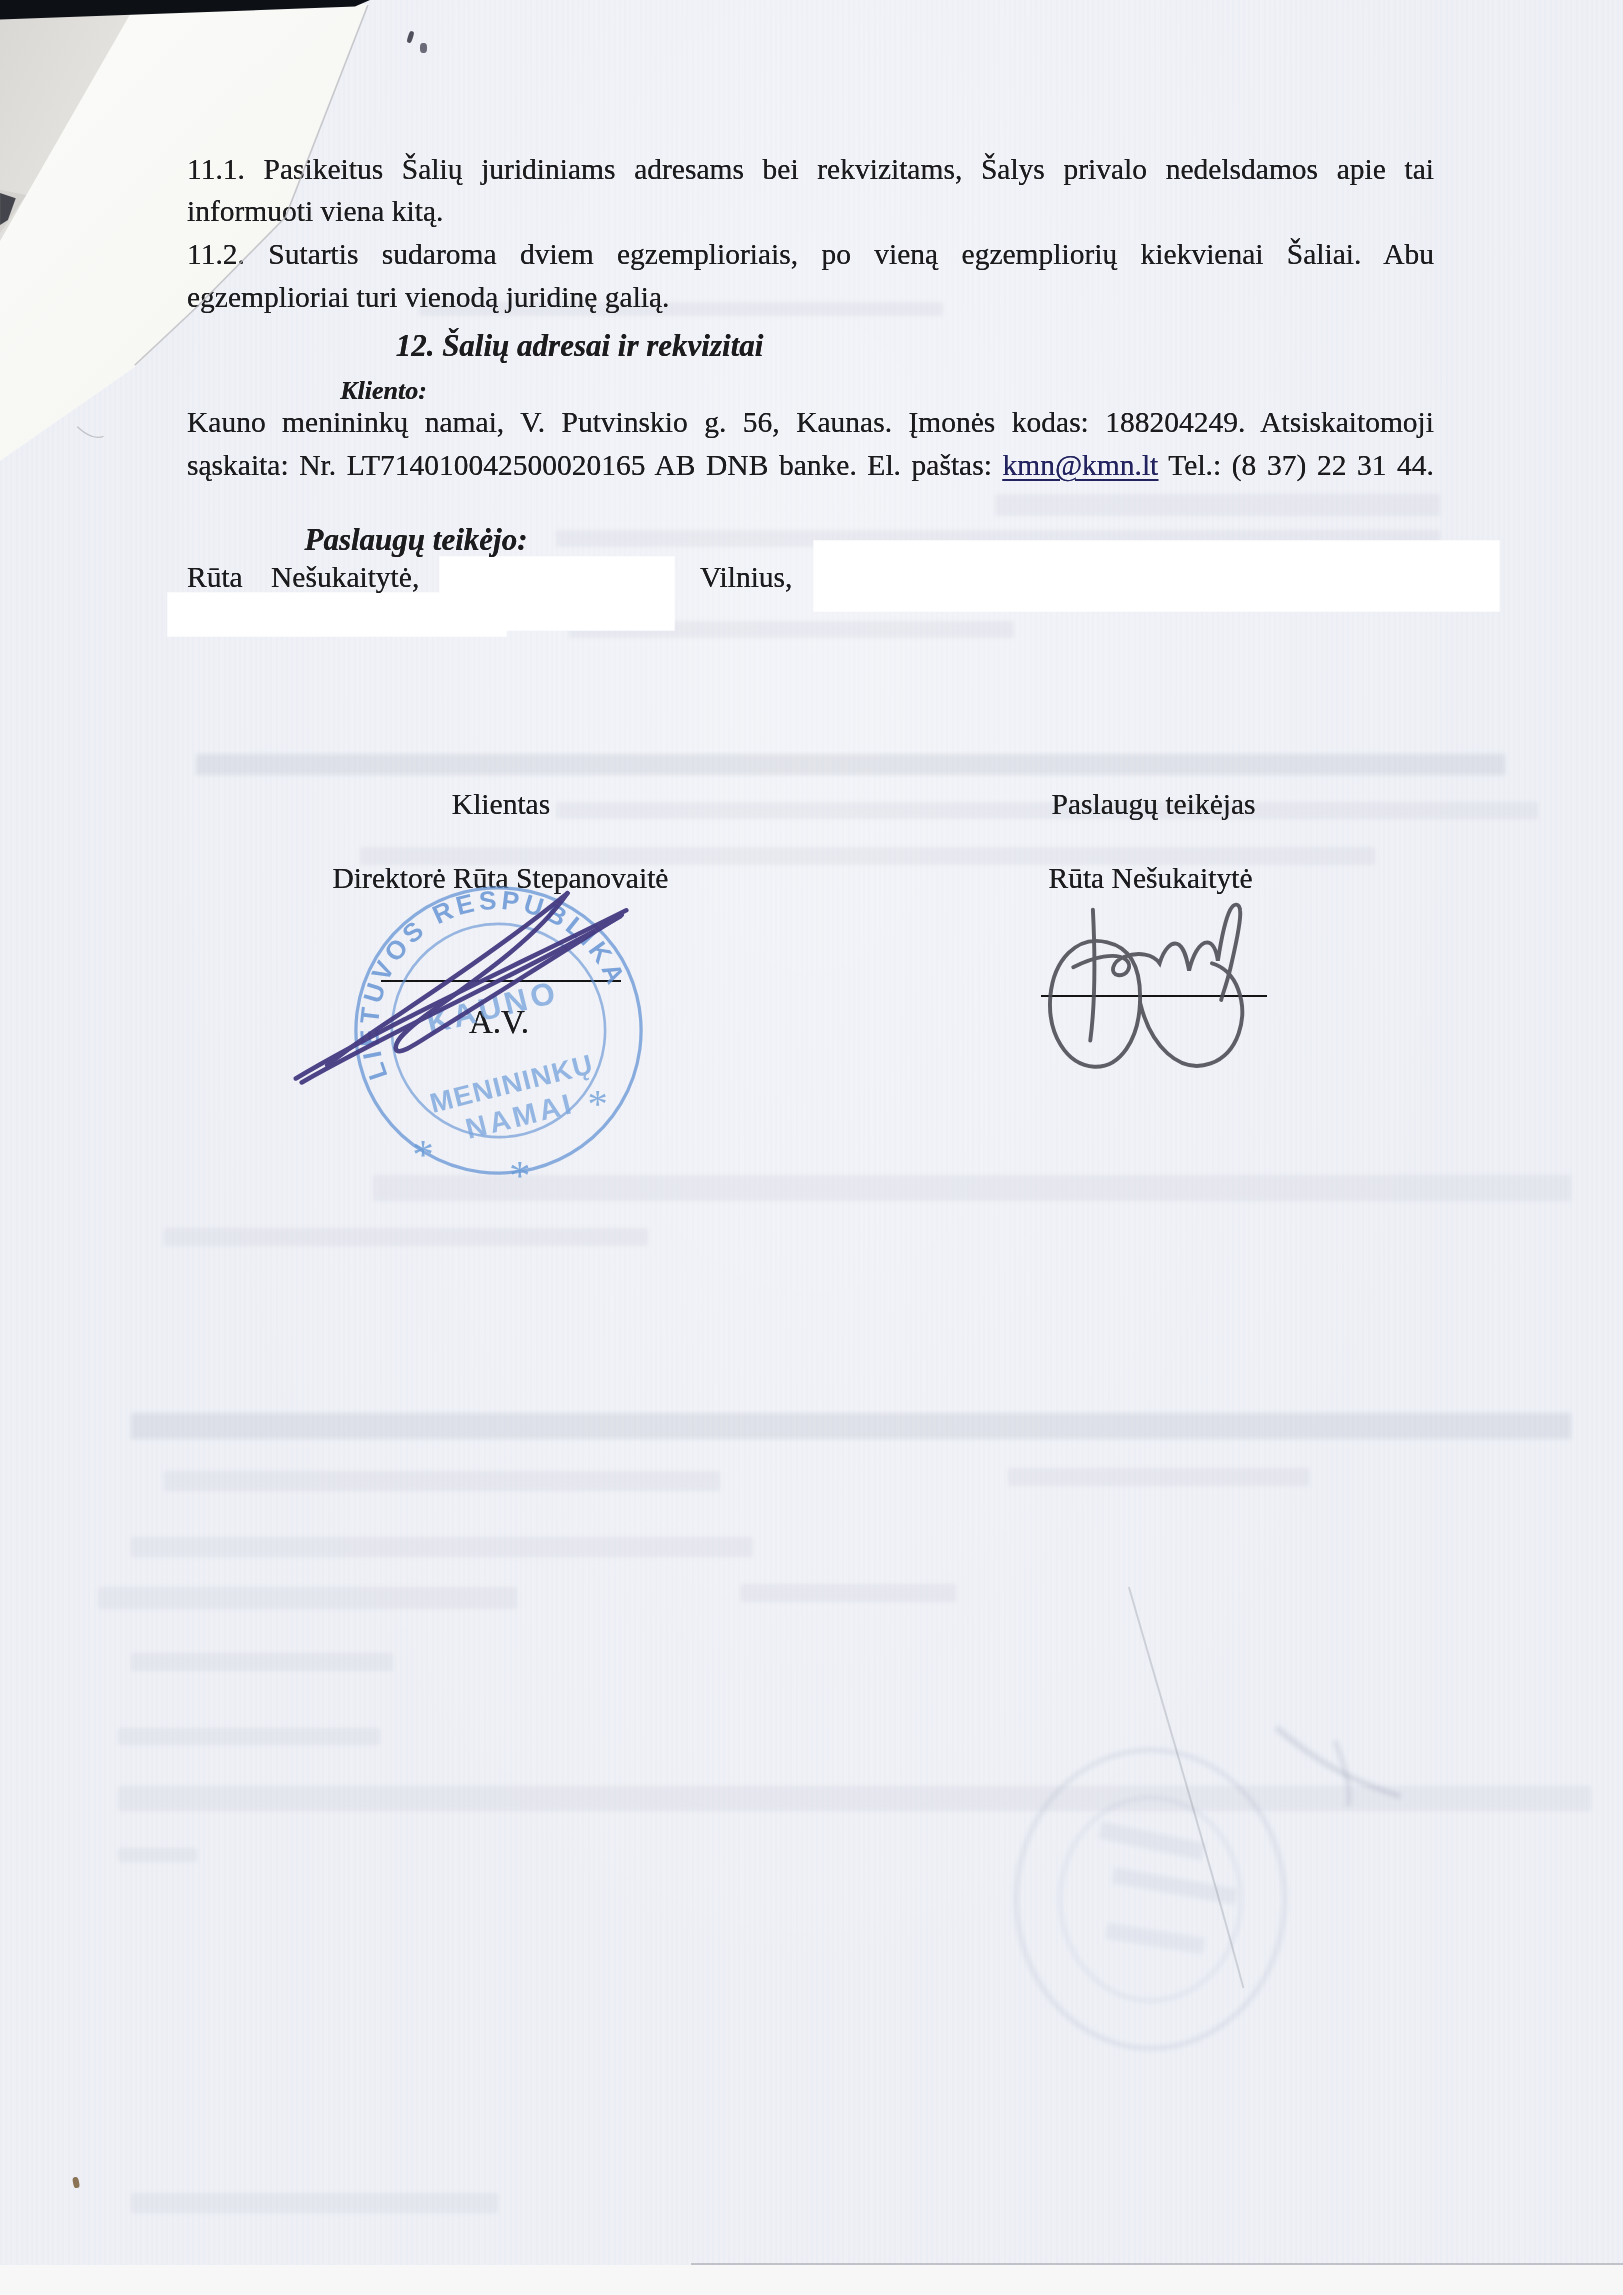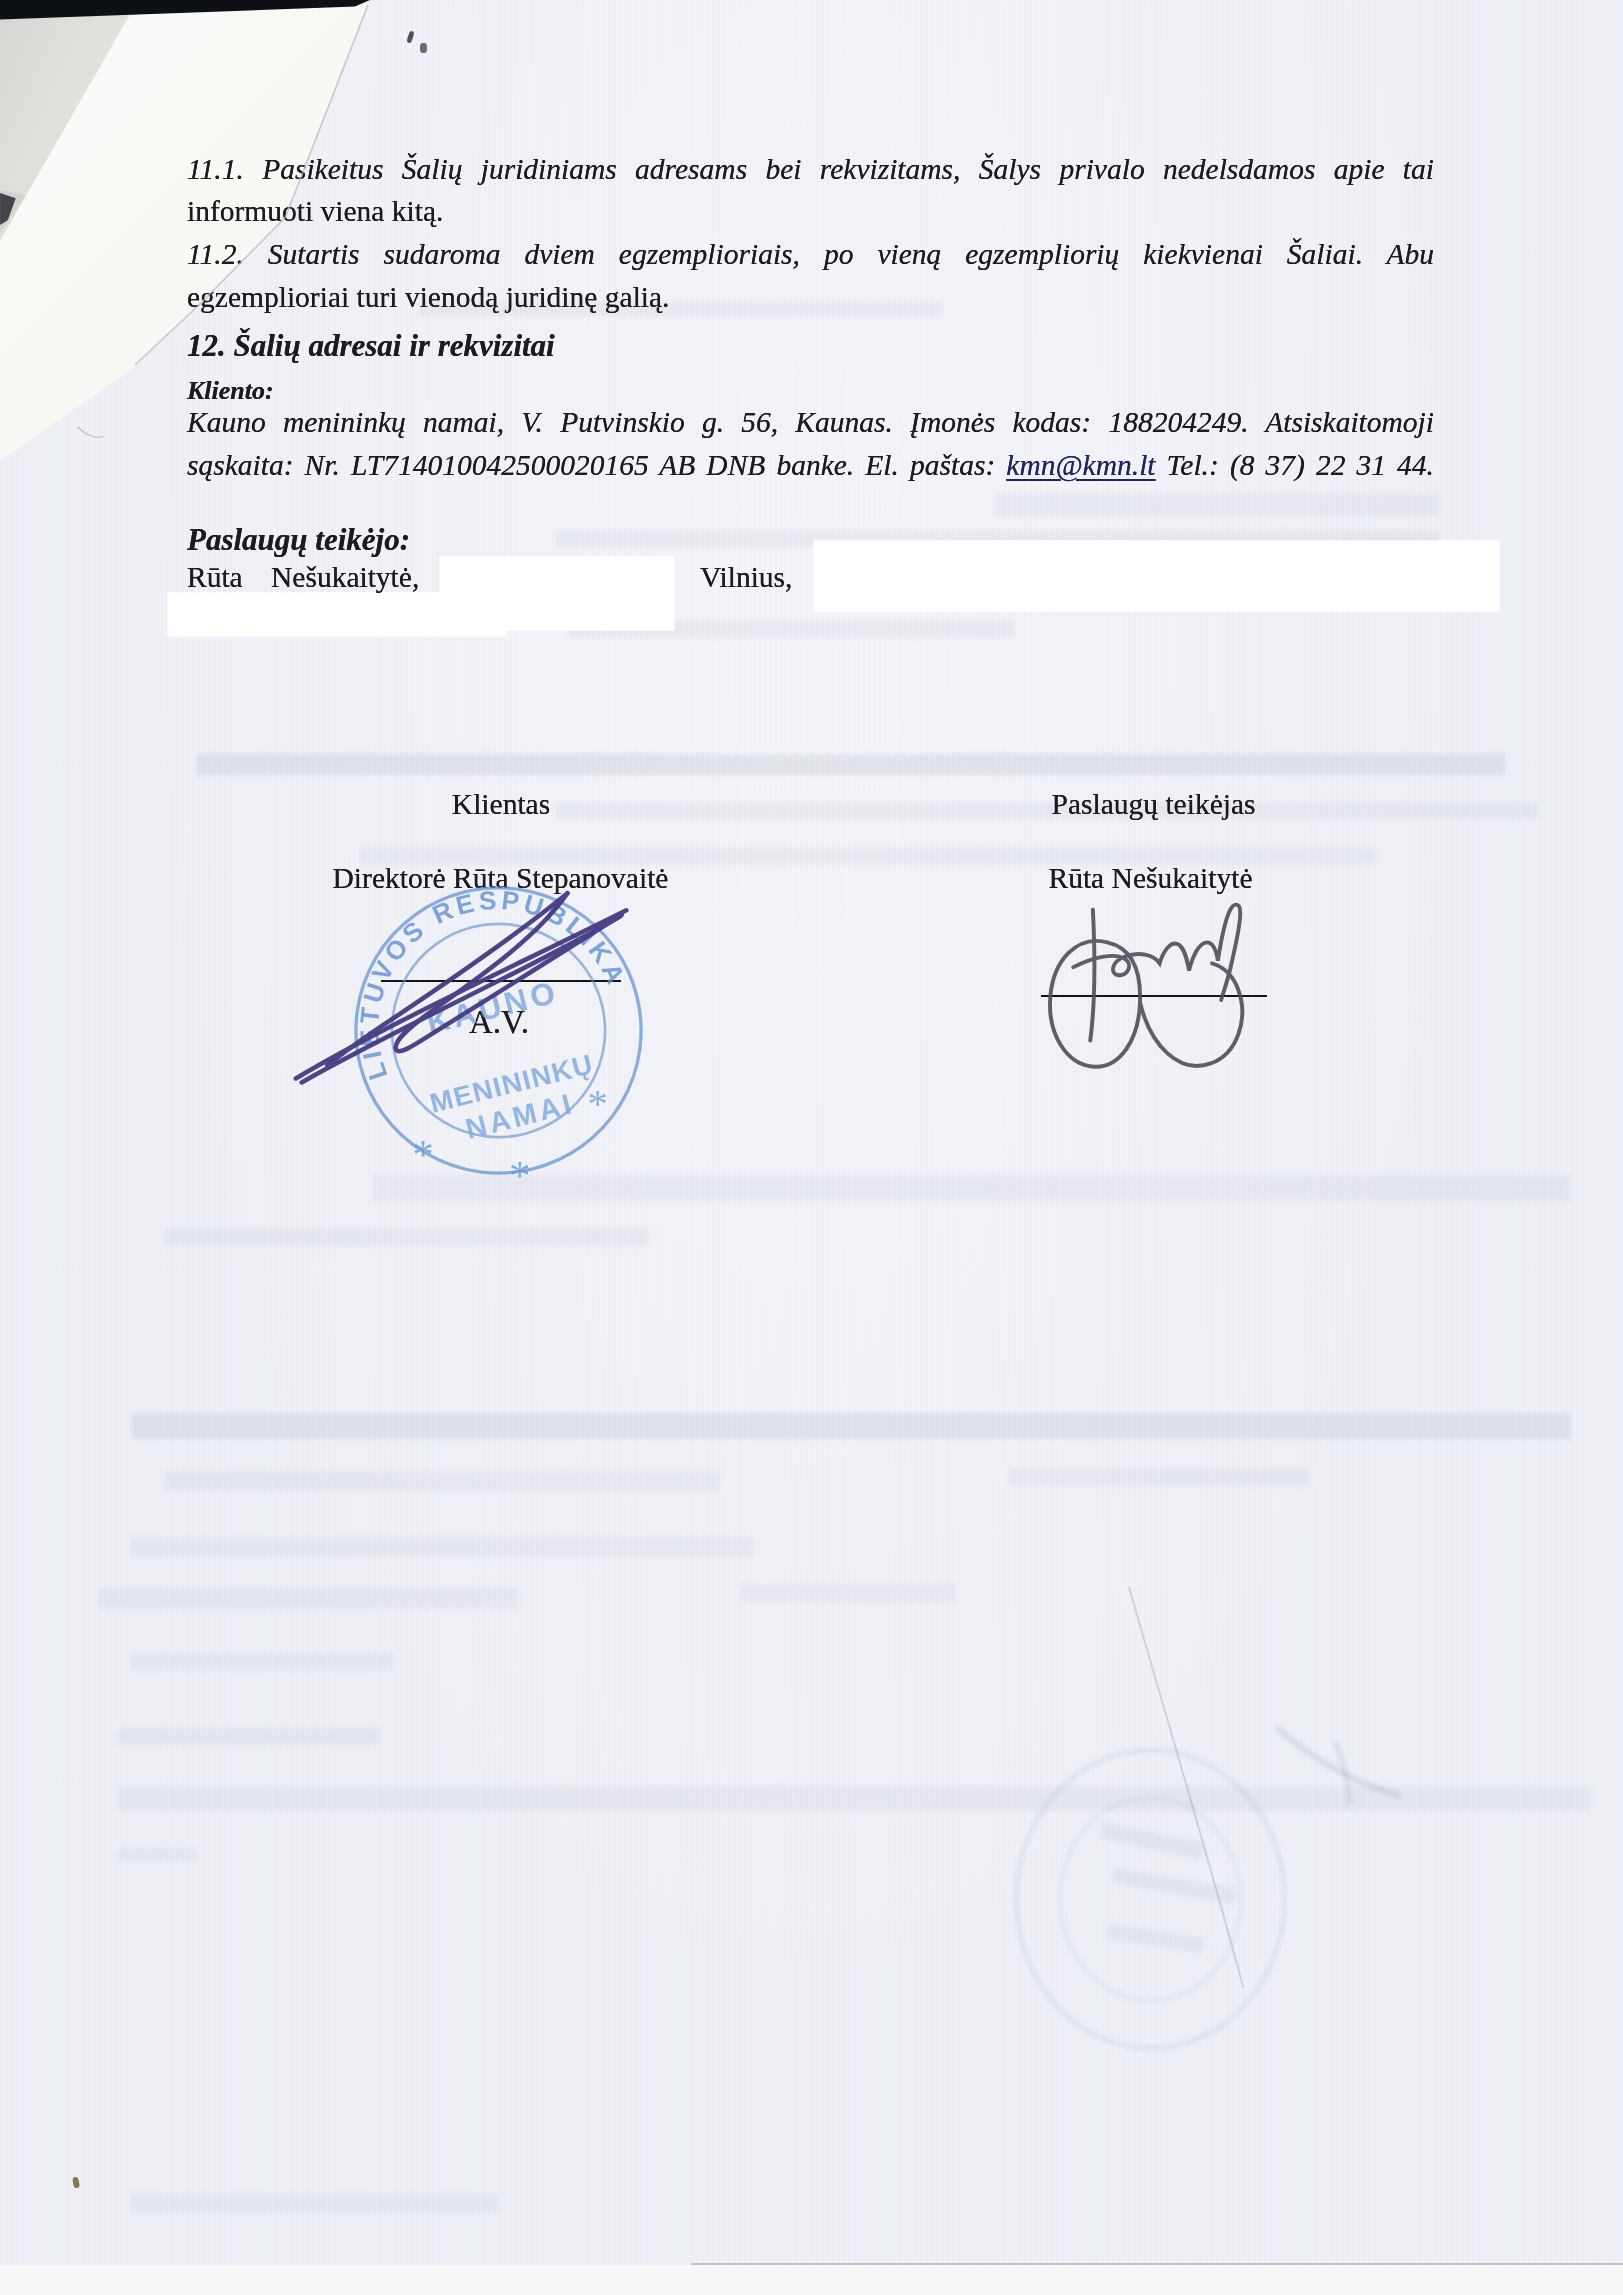--- a/index.html
+++ b/index.html
@@ -27,22 +27,22 @@
   .bottom-strip{position:absolute;left:0;top:2265px;width:1623px;height:30px;z-index:4;background:#f6f7f6;}
   .bottom-hairline{position:absolute;left:691px;top:2263px;width:933px;height:2px;z-index:4;background:rgba(125,125,138,.40);}
   
   .ghost{position:absolute;z-index:2;background:rgba(100,106,135,.065);filter:blur(2px);border-radius:2.6px;}
   .ghost.dark{background:rgba(92,98,128,.11);}
   
   .redact{position:absolute;z-index:3;background:#ffffff;box-shadow:0 0 0 0.7px #ffffff;}
   
   .t{position:absolute;z-index:4;font-size:29.5px;line-height:38px;white-space:pre-wrap;
      text-shadow:0 0 0.4px currentColor;}
-  .just{text-align:justify;text-align-last:justify;font-style:italic;}
-  .bi{font-weight:bold;font-style:italic;}
+  .just{text-align:justify;text-align-last:justify;}
+  .bi{font-weight:bold;font-style:italic;text-align:center;}
   .b{font-weight:bold;}
   .ctr{text-align:center;}
   .email{color:#23235f;text-decoration:underline;text-decoration-thickness:2px;text-underline-offset:3.9px;}
   .sigline{position:absolute;z-index:4;height:2px;background:#141414;}
   
   .stamp{position:absolute;left:335px;top:867px;z-index:5;filter:blur(0.4px);}
   .overlay{position:absolute;left:0;top:0;z-index:6;pointer-events:none;}
   .speck{position:absolute;z-index:4;border-radius:40%;}
 </style>
 </head>

